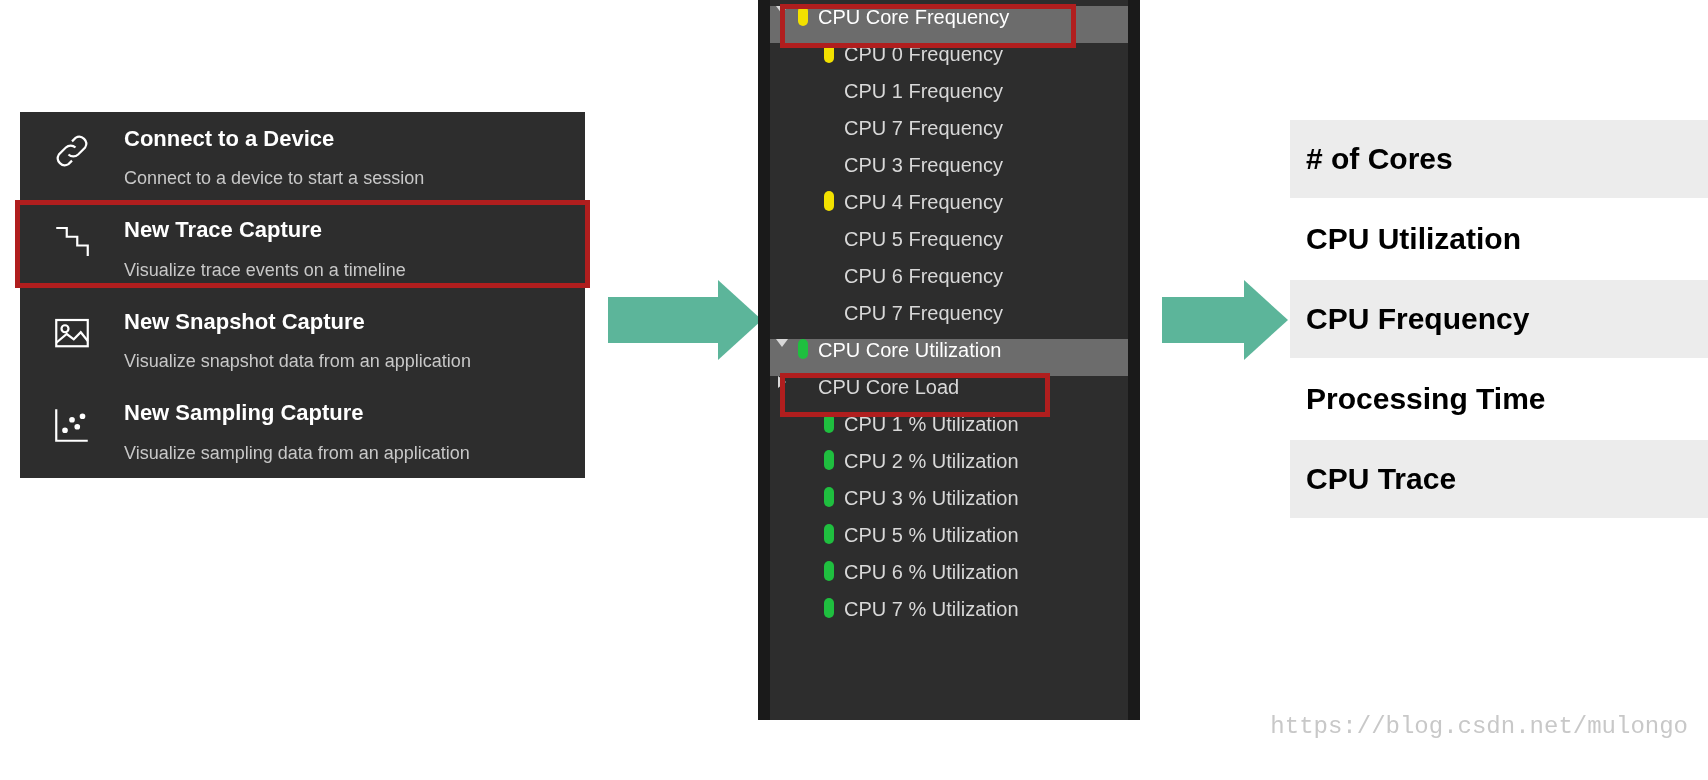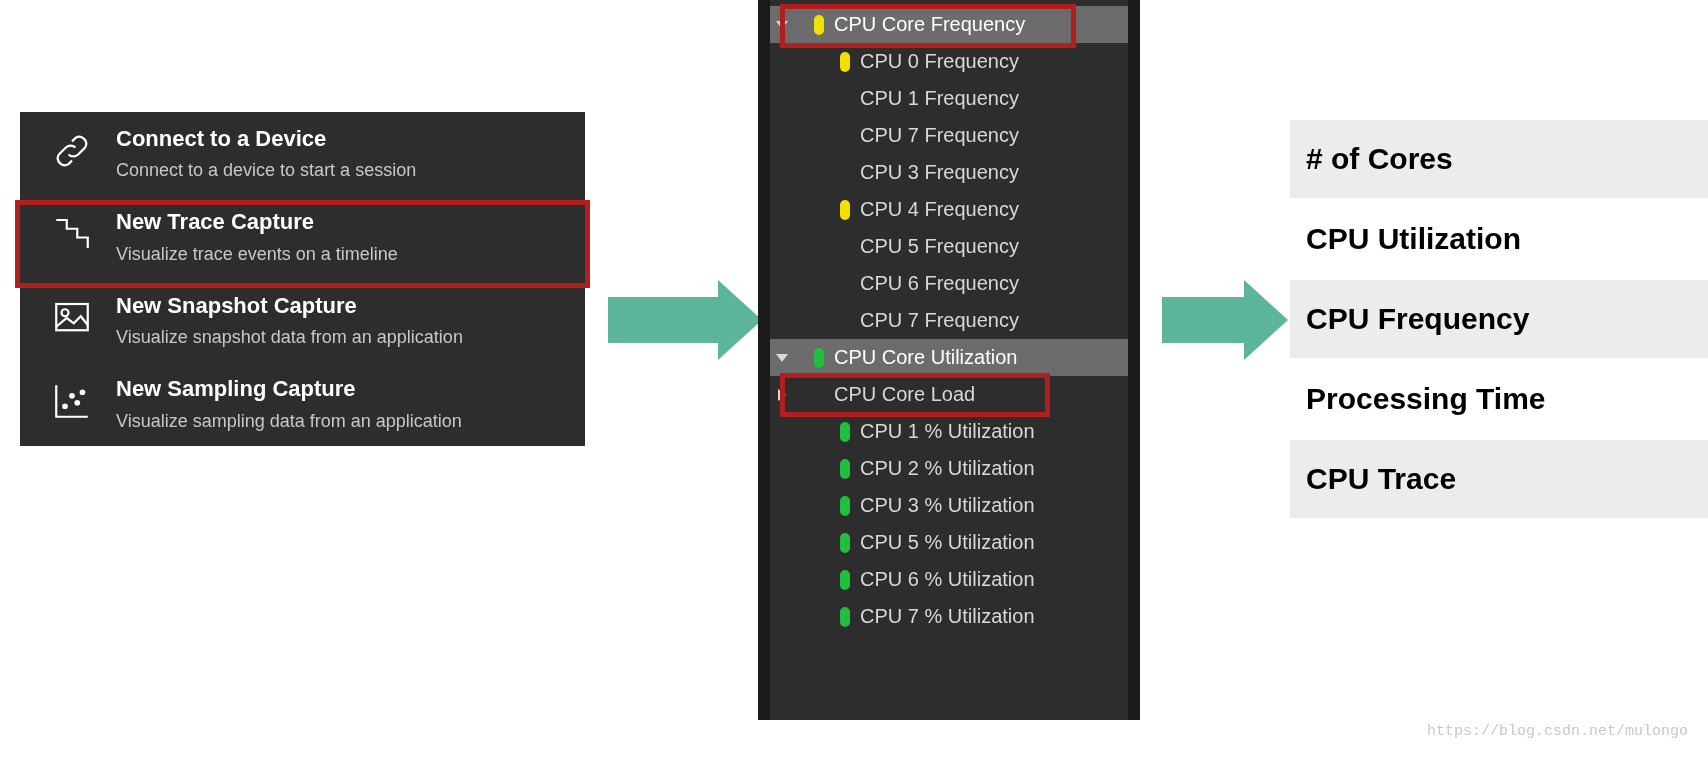--- a/index.html
+++ b/index.html
@@ -17,21 +17,21 @@
     position: absolute;
     left: 20px;
     top: 112px;
     width: 565px;
     background: #2d2d2d;
     color: #fff;
   }
   .menu-item {
     display: flex;
     align-items: flex-start;
-    gap: 16px;
+    gap: 24px;
     padding: 14px 24px;
   }
   .menu-item.selected {
     background: #6c6c6c;
   }
   .menu-item .icon-slot {
     width: 56px;
     height: 50px;
     flex: 0 0 56px;
     display: flex;
@@ -41,21 +41,21 @@
   .menu-item .text-slot { flex: 1; }
   .menu-item .title {
     font-size: 22px;
     font-weight: 600;
     color: #fff;
     line-height: 1.2;
   }
   .menu-item .subtitle {
     font-size: 18px;
     color: #c8c8c8;
-    margin-top: 8px;
+    margin-top: 16px;
   }
   .red-box-left {
     position: absolute;
     left: 15px;
     top: 200px;
     width: 575px;
     height: 88px;
     border: 5px solid #b01e1e;
     pointer-events: none;
   }
@@ -90,24 +90,24 @@
     height: 720px;
     background: #2d2d2d;
     border-left: 12px solid #1a1a1a;
     border-right: 12px solid #1a1a1a;
     color: #d8d8d8;
     font-size: 20px;
     padding-top: 6px;
   }
   .tree-row {
     display: flex;
-    align-items: center;
+    align-items: flex-start;
     height: 37px;
     position: relative;
-    padding-left: 28px;
+    padding-left: 12px;
   }
   .tree-row.parent.expanded::before {
     content: "";
     position: absolute;
     left: 6px;
     width: 0; height: 0;
     border-left: 6px solid transparent;
     border-right: 6px solid transparent;
     border-top: 8px solid #d8d8d8;
   }
@@ -166,21 +166,21 @@
   }
   .right-item.alt { background: #ececec; }
 
   
   .watermark {
     position: absolute;
     right: 20px;
     bottom: 40px;
     color: #c8c8c8;
     font-family: "Courier New", monospace;
-    font-size: 15px;
+    font-size: 24px;
   }
 
   
   svg { stroke: #fff; fill: none; stroke-width: 2.5; }
 </style>
 </head>
 <body>
 
 <div class="left-panel">
 

